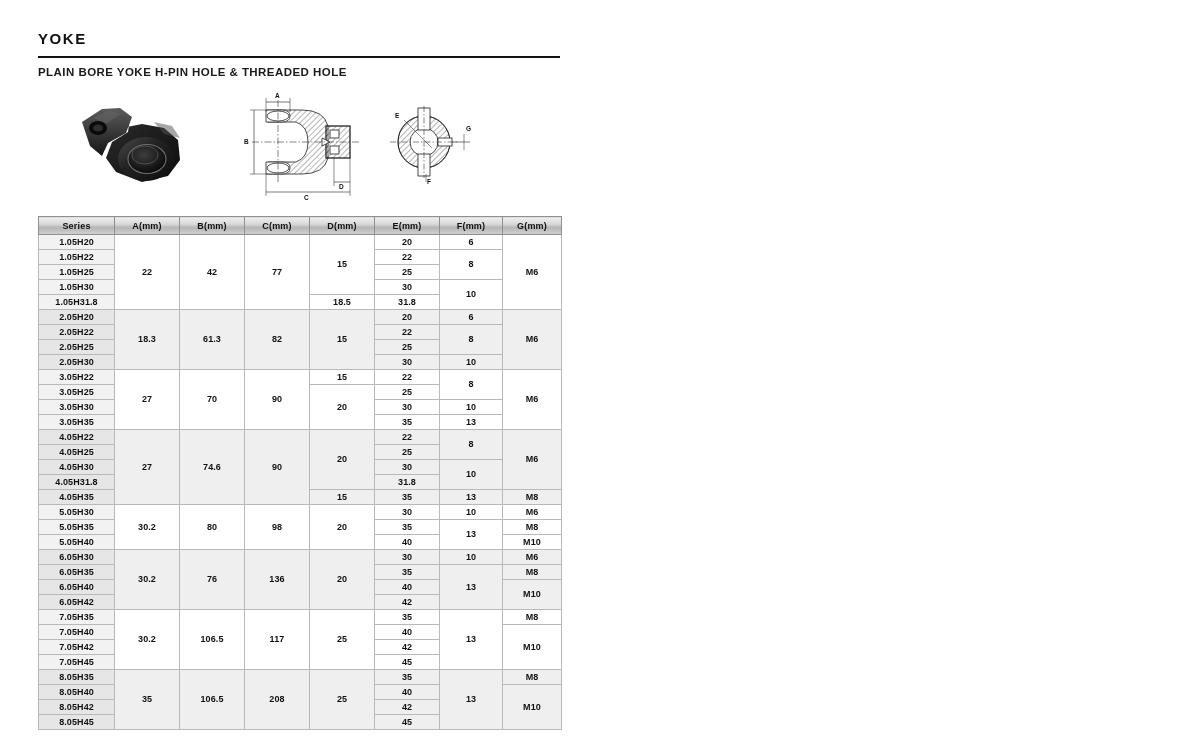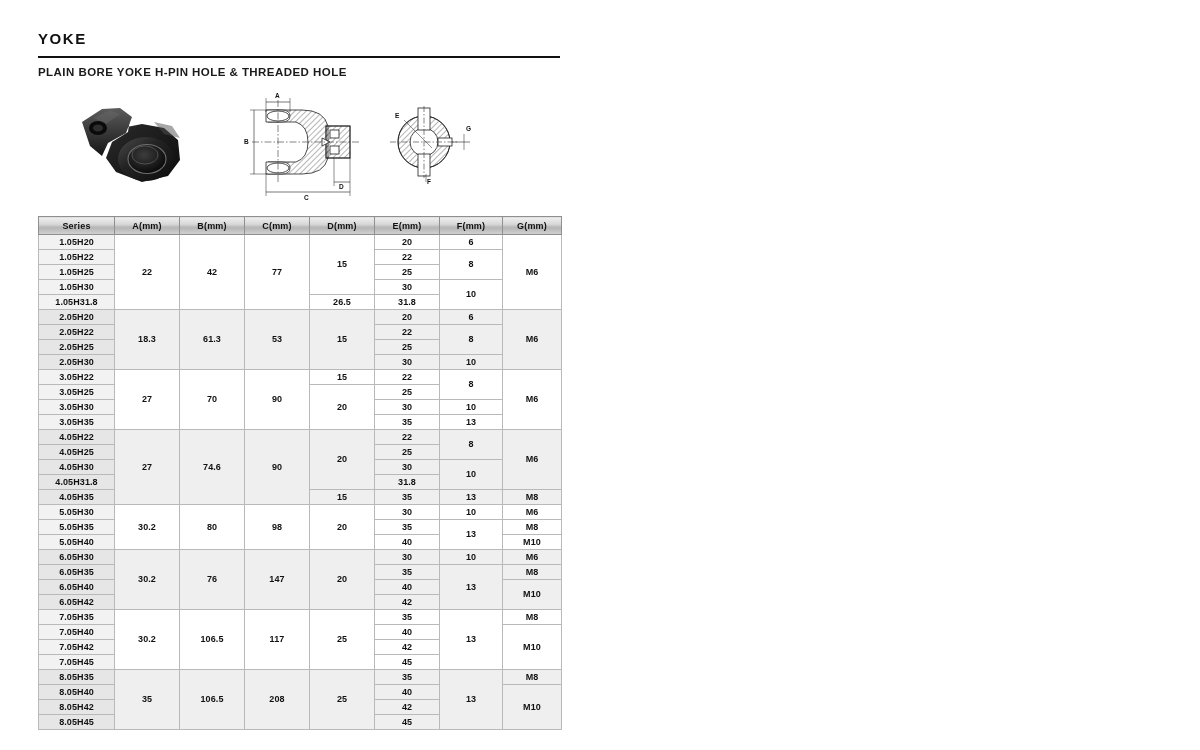--- a/index.html
+++ b/index.html
@@ -302,28 +302,28 @@
             <td class="series-cell">1.05H25</td>
             <td>25</td>
           </tr>
           <tr class="band">
             <td class="series-cell">1.05H30</td>
             <td>30</td>
             <td rowspan="2">10</td>
           </tr>
           <tr class="band">
             <td class="series-cell">1.05H31.8</td>
-            <td>26.5</td>
+            <td>18.5</td>
             <td>31.8</td>
           </tr>
           <tr class="band-alt">
             <td class="series-cell">2.05H20</td>
             <td rowspan="4">18.3</td>
             <td rowspan="4">61.3</td>
-            <td rowspan="4">53</td>
+            <td rowspan="4">82</td>
             <td rowspan="4">15</td>
             <td>20</td>
             <td>6</td>
             <td rowspan="4">M6</td>
           </tr>
           <tr class="band-alt">
             <td class="series-cell">2.05H22</td>
             <td>22</td>
             <td rowspan="2">8</td>
           </tr>
@@ -409,21 +409,21 @@
           </tr>
           <tr class="band">
             <td class="series-cell">5.05H40</td>
             <td>40</td>
             <td>M10</td>
           </tr>
           <tr class="band-alt">
             <td class="series-cell">6.05H30</td>
             <td rowspan="4">30.2</td>
             <td rowspan="4">76</td>
-            <td rowspan="4">147</td>
+            <td rowspan="4">136</td>
             <td rowspan="4">20</td>
             <td>30</td>
             <td>10</td>
             <td>M6</td>
           </tr>
           <tr class="band-alt">
             <td class="series-cell">6.05H35</td>
             <td>35</td>
             <td rowspan="3">13</td>
             <td>M8</td>

